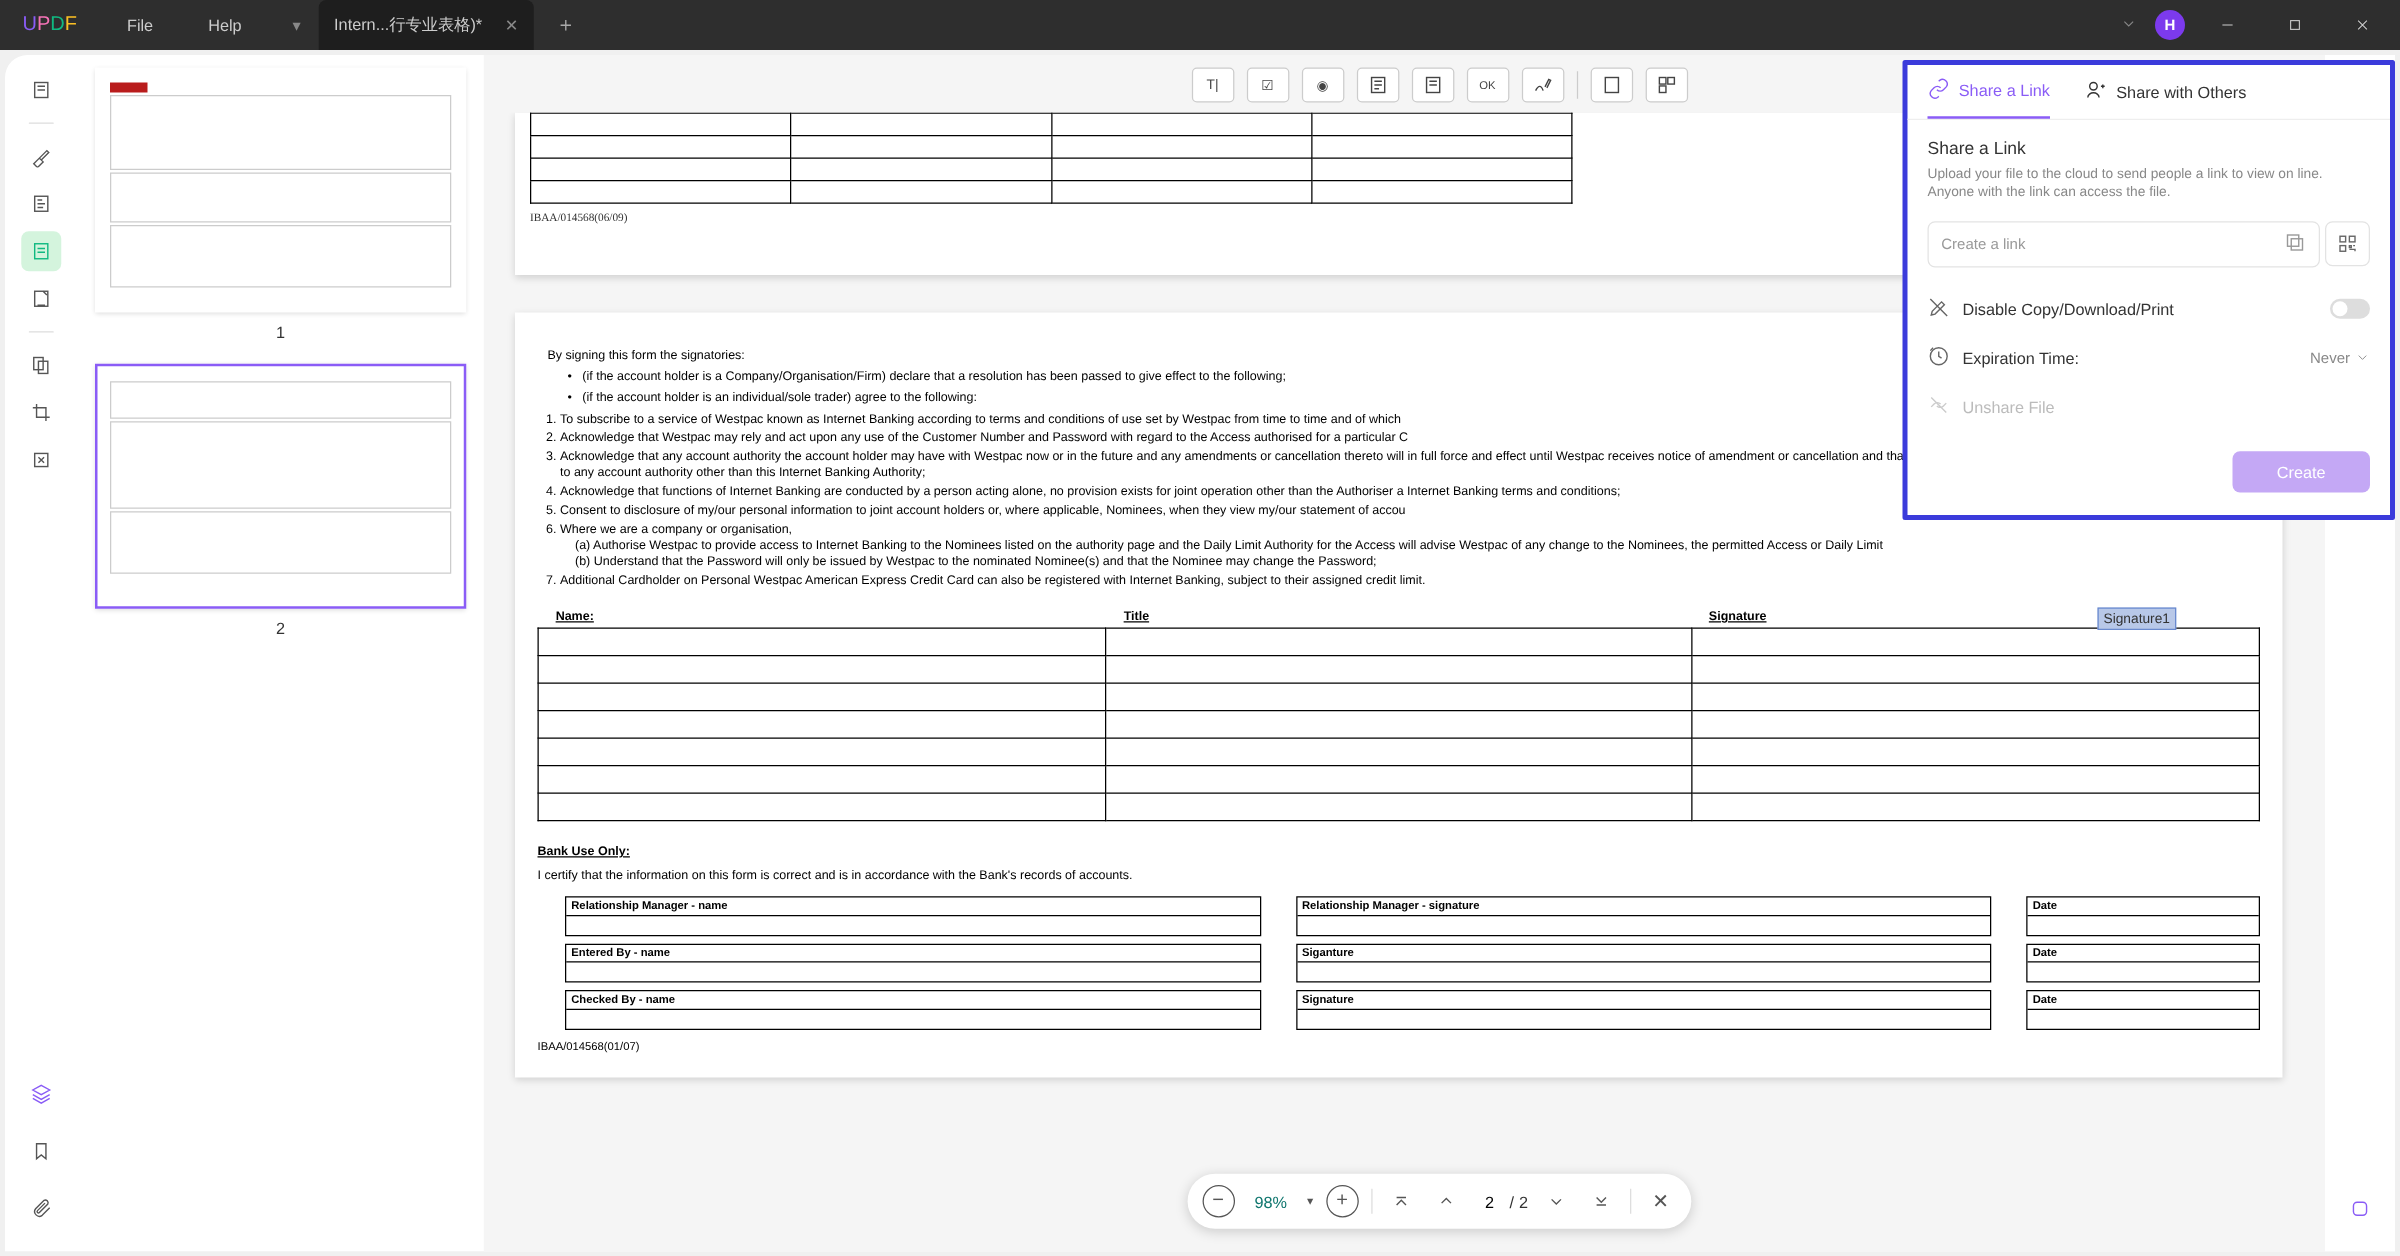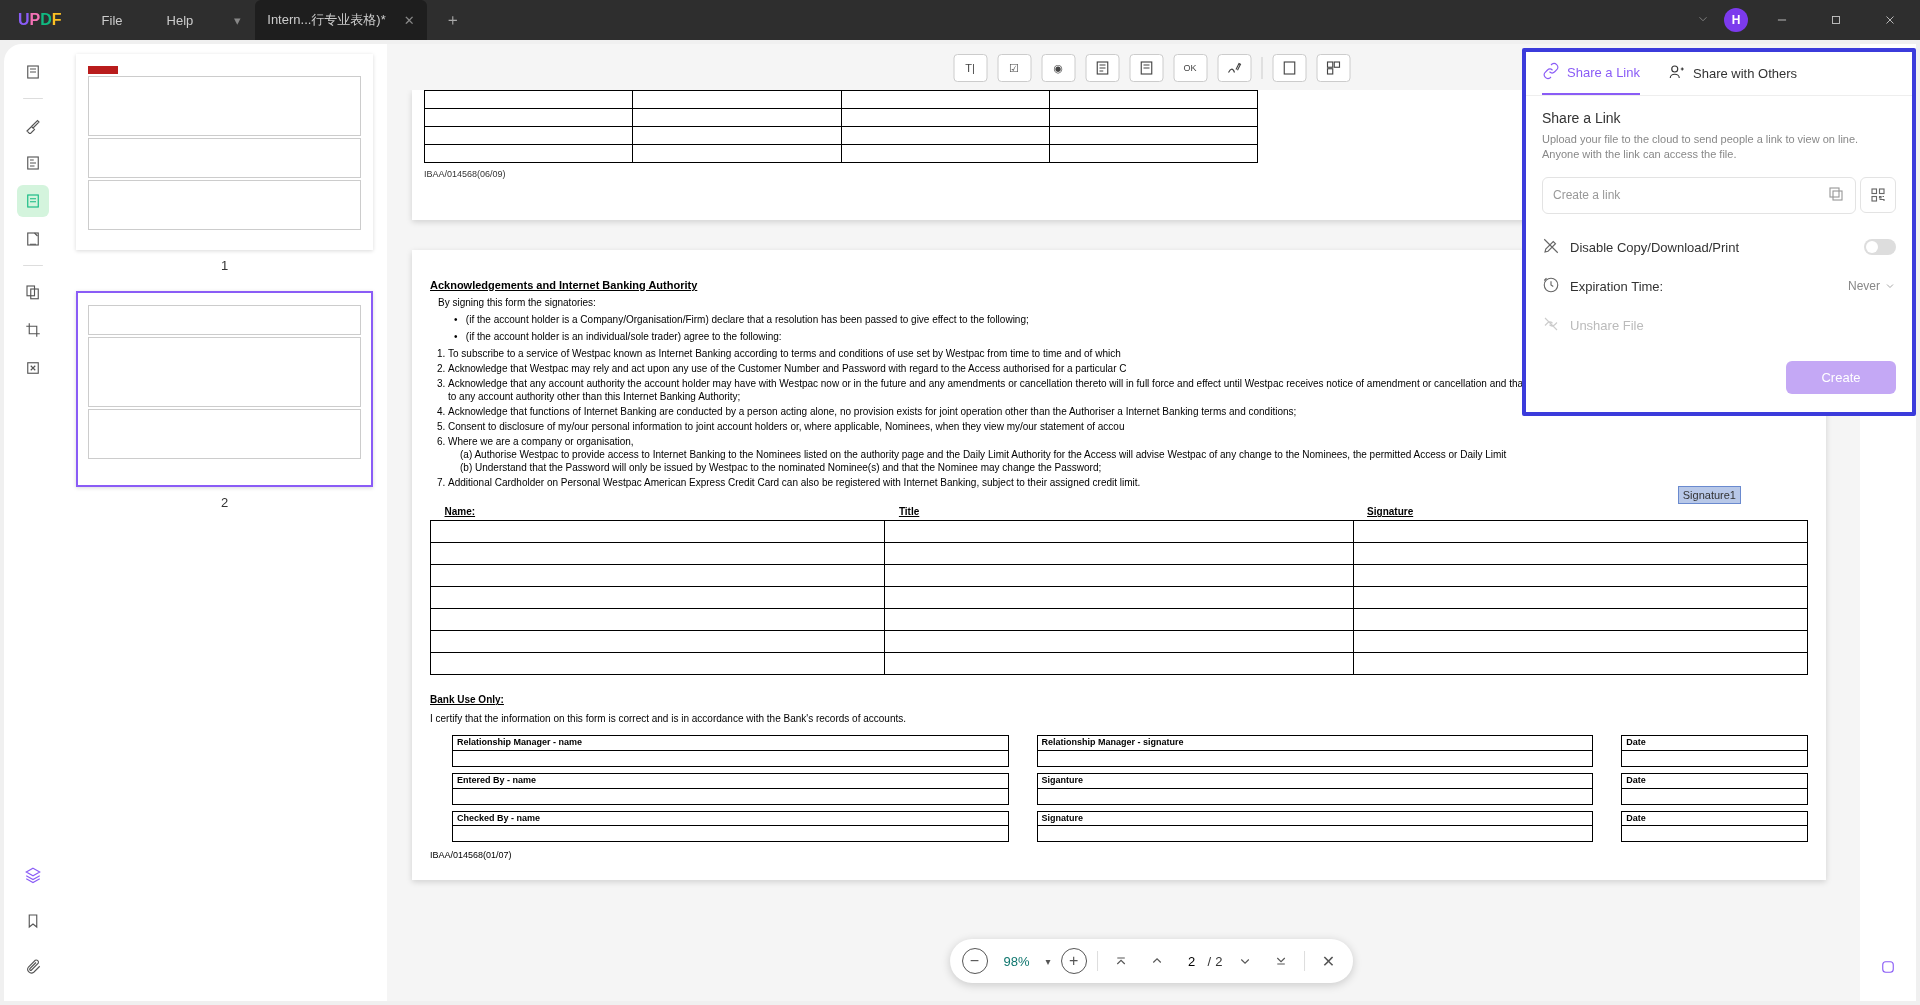--- a/index.html
+++ b/index.html
@@ -1,20 +1,20 @@
 <!DOCTYPE html>
 <html><head>
 <meta charset="utf-8">
 <style>
 * { margin: 0; padding: 0; box-sizing: border-box; font-family: -apple-system, BlinkMacSystemFont, "Segoe UI", Arial, sans-serif; }
 body { background: #f0f0f0; width: 1920px; height: 1005px; overflow: hidden; position: relative; }
 
 
 .titlebar { height: 40px; background: #2e2e2e; display: flex; align-items: center; color: #ccc; font-size: 13px; }
-.logo { padding: 0 18px; font-weight: bold; font-size: 16px; }
+.logo { padding: 0 18px; font-weight: normal; font-size: 16px; }
 .logo .u { color: #8a5cf6; } .logo .p { color: #f472b6; } .logo .d { color: #10b981; } .logo .f { color: #fbbf24; }
 .menu-item { padding: 0 22px; cursor: pointer; }
 .tab-area { display: flex; align-items: center; height: 100%; margin-left: 10px; }
 .tab-drop { width: 24px; height: 24px; display: flex; align-items: center; justify-content: center; color: #888; }
 .tab { background: #1e1e1e; height: 40px; display: flex; align-items: center; padding: 0 12px; gap: 18px; border-top-left-radius: 6px; border-top-right-radius: 6px; margin-left: 6px; }
 .tab-close { color: #888; cursor: pointer; }
 .tab-add { margin-left: 18px; color: #aaa; font-size: 16px; cursor: pointer; }
 .titlebar-right { margin-left: auto; display: flex; align-items: center; gap: 14px; padding-right: 10px; }
 .chev { color: #888; }
 .avatar { width: 24px; height: 24px; border-radius: 50%; background: #7c3aed; color: #fff; display: flex; align-items: center; justify-content: center; font-size: 12px; font-weight: bold; }
@@ -43,21 +43,21 @@
 .canvas { flex: 1; background: #f5f5f5; position: relative; overflow: hidden; }
 .toolbar-top { position: absolute; top: 6px; left: 50%; transform: translateX(-50%); display: flex; gap: 10px; background: transparent; padding: 4px; align-items: center; }
 .ttool { width: 34px; height: 28px; display: flex; align-items: center; justify-content: center; color: #444; border: 1px solid #ccc; border-radius: 4px; background: #fff; cursor: pointer; font-size: 11px; }
 .tsep { width: 1px; height: 22px; background: #ccc; }
 
 .pages { position: absolute; top: 46px; left: 0; right: 0; bottom: 0; overflow-y: auto; padding: 0 90px 40px 25px; }
 .page { background: #fff; box-shadow: 0 2px 6px rgba(0,0,0,.15); margin-bottom: 30px; position: relative; }
 .page1-frag { height: 130px; padding: 0 12px; }
 .page1-frag table { width: 60%; border-collapse: collapse; }
 .page1-frag td { border: 1px solid #000; height: 18px; font-size: 9px; }
-.page1-frag .footer-code { font-size: 9px; color: #333; margin-top: 6px; }
+.page1-frag .footer-code { font-size: 9px; color: #333; margin-top: 6px; font-family: Liberation Serif, serif; }
 .page1-frag .side-list { position: absolute; right: 12px; top: 6px; font-size: 9px; line-height: 1.3; }
 
 .page2 { padding: 28px 18px 18px 18px; font-size: 10px; line-height: 1.3; color: #000; }
 .page2 h3 { font-size: 11px; text-decoration: underline; font-weight: bold; margin-bottom: 4px; }
 .page2 .intro { margin-left: 8px; margin-bottom: 4px; }
 .page2 ol { margin-left: 18px; }
 .page2 ol li { margin-bottom: 2px; }
 .sig-table { width: 100%; border-collapse: collapse; margin-top: 14px; }
 .sig-table th { text-align: left; font-size: 10px; text-decoration: underline; padding: 2px 14px; font-weight: bold; }
 .sig-table td { border: 1px solid #000; height: 22px; }
@@ -317,21 +317,20 @@
           <div>8a. = Initiate***</div>
           <div>8b. = Authorise</div>
           <div>9. = Credit Ca</div>
           <div>10a. = Initiate***</div>
           <div>10b. = Authorise</div>
           <div>11. = Foreign C</div>
         </div>
       </div>
 
       <div class="page page2" style="position:relative">
-        <h3>Acknowledgements and Internet Banking Authority</h3>
         <div class="intro">By signing this form the signatories:</div>
         <div class="intro" style="margin-left:24px">• &nbsp;&nbsp;<span>(if the account holder is a Company/Organisation/Firm) declare that a resolution has been passed to give effect to the following;</span></div>
         <div class="intro" style="margin-left:24px">• &nbsp;&nbsp;<span>(if the account holder is an individual/sole trader) agree to the following:</span></div>
         <ol>
           <li>To subscribe to a service of Westpac known as Internet Banking according to terms and conditions of use set by Westpac from time to time and of which</li>
           <li>Acknowledge that Westpac may rely and act upon any use of the Customer Number and Password with regard to the Access authorised for a particular C</li>
           <li>Acknowledge that any account authority the account holder may have with Westpac now or in the future and any amendments or cancellation thereto will in full force and effect until Westpac receives notice of amendment or cancellation and that in providing access to Internet Banking Westpac is not require to any account authority other than this Internet Banking Authority;</li>
           <li>Acknowledge that functions of Internet Banking are conducted by a person acting alone, no provision exists for joint operation other than the Authoriser a Internet Banking terms and conditions;</li>
           <li>Consent to disclosure of my/our personal information to joint account holders or, where applicable, Nominees, when they view my/our statement of accou</li>
           <li><span>Where we are a company or organisation,</span><br>

